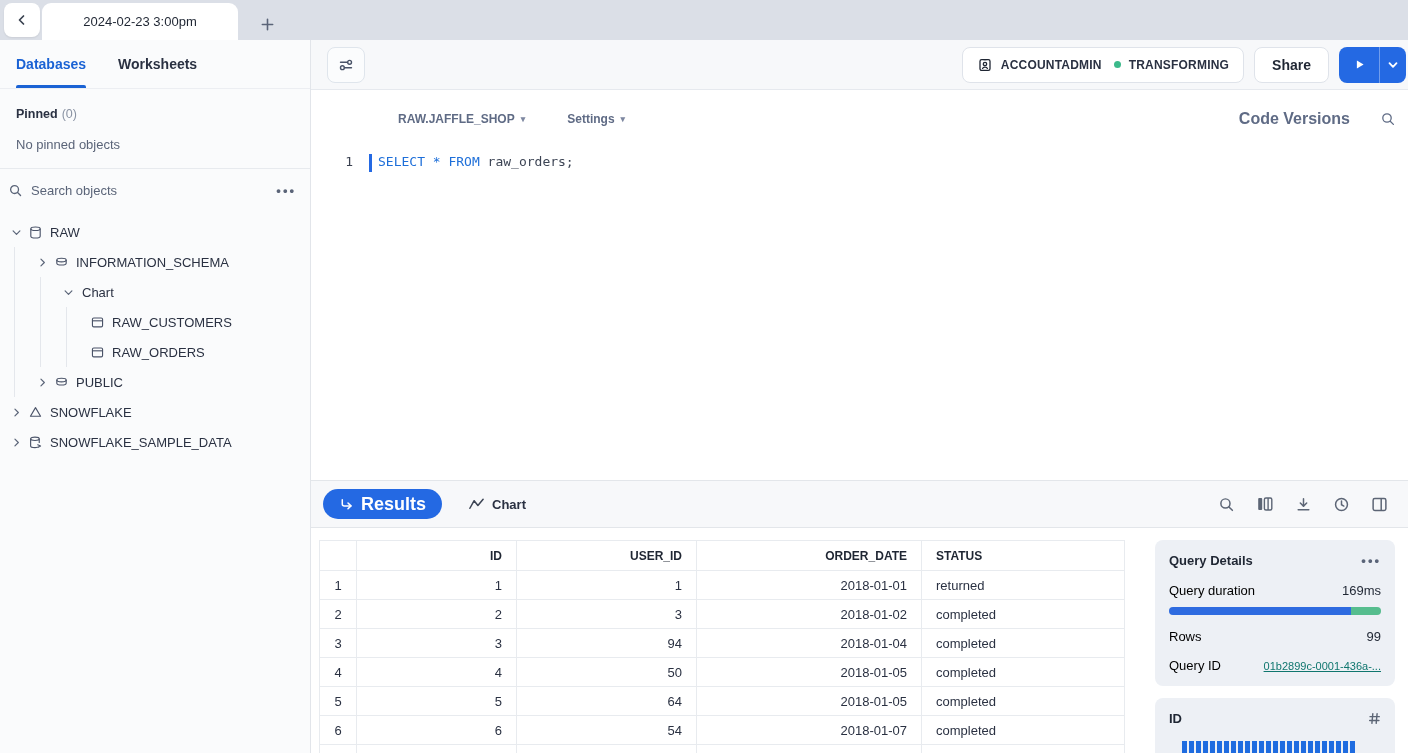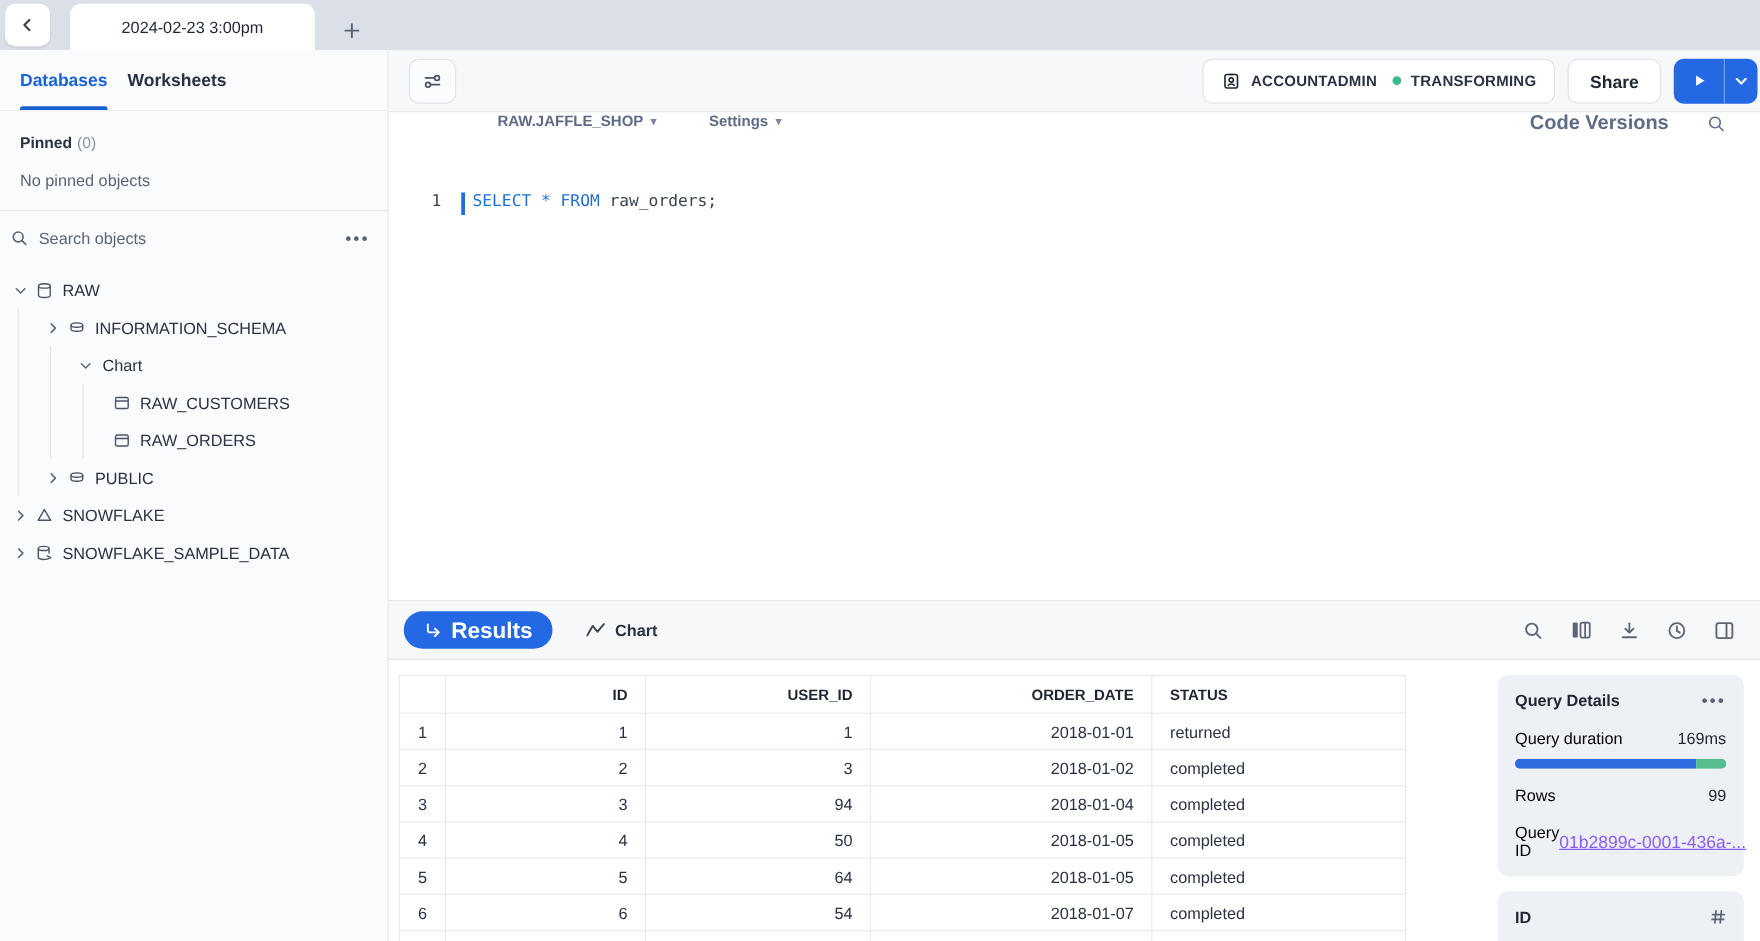--- a/index.html
+++ b/index.html
@@ -4,30 +4,30 @@
 <style>
   * { margin:0; padding:0; box-sizing:border-box; }
   html,body { width:1408px; height:753px; overflow:hidden; }
   body { font-family:"Liberation Sans", sans-serif; background:#fff; color:#1f2633; font-size:13px; }
   svg { display:block; }
 
   
   .topbar { height:40px; background:#dbdfe7; display:flex; align-items:flex-end; position:relative; }
   .back-btn { position:absolute; left:4px; top:3px; width:36px; height:34px; background:#fff; border-radius:8px;
     display:flex; align-items:center; justify-content:center; color:#39414f; box-shadow:0 1px 2px rgba(0,0,0,.08); cursor:pointer; }
-  .ws-tab { margin-left:56px; width:196px; height:37px; background:#fff; border-radius:9px 9px 0 0;
+  .ws-tab { margin-left:42px; width:196px; height:37px; background:#fff; border-radius:9px 9px 0 0;
     display:flex; align-items:center; justify-content:center; font-size:13px; font-weight:500; color:#1f2633; }
   .plus-btn { margin-left:22px; margin-bottom:8px; color:#5a6478; cursor:pointer; }
 
   
   .app-body { display:flex; height:713px; }
 
   
   .sidebar { width:311px; background:#fafbfc; border-right:1px solid #e2e5ea; display:flex; flex-direction:column; }
-  .side-tabs { height:49px; display:flex; align-items:center; gap:16px; padding:0 16px; border-bottom:1px solid #eceef2; }
+  .side-tabs { height:49px; display:flex; align-items:center; gap:32px; padding:0 16px; border-bottom:1px solid #eceef2; }
   .side-tab { font-size:14px; font-weight:600; color:#2a3142; cursor:pointer; position:relative; height:100%; display:flex; align-items:center; }
   .side-tab.active { color:#1a62d4; }
   .side-tab.active::after { content:""; position:absolute; left:0; right:0; bottom:0; height:3px; background:#1a62d4; border-radius:2px 2px 0 0; }
   .pinned-row { padding:18px 16px 4px; font-size:12.5px; }
   .pinned-label { font-weight:700; color:#2a3142; }
   .pinned-count { color:#8a93a3; margin-left:4px; font-weight:400; }
   .pinned-empty { padding:12px 16px 16px; color:#5a6478; border-bottom:1px solid #e7eaee; }
   .search-row { height:42px; display:flex; align-items:center; padding:0 14px 0 8px; gap:8px; color:#5a6478; cursor:text; }
   .search-row .grow { flex:1; }
   .dots { color:#5a6478; letter-spacing:2px; font-weight:700; cursor:pointer; }
@@ -54,21 +54,21 @@
   .context-pill .wh { font-size:12px; font-weight:600; color:#2a3142; letter-spacing:.2px; }
   .share-btn { height:36px; background:#fff; border:1px solid #dfe3ea; border-radius:8px; padding:0 17px;
     font-size:14px; font-weight:600; color:#1f2633; display:flex; align-items:center; cursor:pointer; }
   .run-split { height:36px; border-radius:8px; background:#2469e3; display:flex; align-items:stretch; overflow:hidden; }
   .run-play { width:40px; display:flex; align-items:center; justify-content:center; cursor:pointer; }
   .run-divider { width:1px; background:rgba(255,255,255,.35); }
   .run-caret { width:26px; display:flex; align-items:center; justify-content:center; color:#fff; cursor:pointer; }
 
   
   .editor { flex:1; background:#fff; border-bottom:1px solid #e3e6ea; display:flex; flex-direction:column; min-height:0; }
-  .editor-header { height:58px; display:flex; align-items:flex-start; padding-left:87px; padding-right:27px; }
+  .editor-header { height:58px; display:flex; align-items:center; padding-left:87px; padding-right:12px; }
   .ctx-select, .settings-select { display:flex; align-items:center; gap:6px; font-size:12px; font-weight:700; color:#5f6b85; cursor:pointer; }
   .settings-select { margin-left:42px; }
   .caret-glyph { font-size:9px; color:#7d87a0; }
   .editor-header .right { margin-left:auto; display:flex; align-items:center; gap:30px; }
   .code-versions { font-size:16px; font-weight:700; color:#5f6b85; cursor:pointer; }
   .editor-search { color:#5f6b85; cursor:pointer; }
   .code-area { flex:1; display:flex; font-family:"DejaVu Sans Mono", monospace; font-size:13px; }
   .gutter { width:58px; text-align:right; padding:6px 16px 0 0; color:#3a4150; }
   .code-line { padding-top:6px; display:flex; align-items:flex-start; }
   .cursor-bar { width:3px; height:18px; background:#2469e3; margin-right:6px; }
@@ -92,32 +92,32 @@
   table.res th { height:30px; font-size:12px; font-weight:700; color:#1f2633; background:#fff; }
   table.res td { font-size:13px; color:#2a3142; }
   .col-num { width:37px; }
   .col-id { width:160px; }
   .col-user { width:180px; }
   .col-date { width:225px; }
   .num-cell { color:#aab2bf; font-size:12px; text-align:center; padding:0 4px; }
   .ra { text-align:right; }
   .la { text-align:left; }
 
-  .details-panel { margin:12px 13px 0 auto; width:197px; display:flex; flex-direction:column; gap:12px; }
+  .details-panel { margin:12px 13px 0 auto; width:240px; display:flex; flex-direction:column; gap:12px; }
   .card { background:#edf0f5; border-radius:8px; padding:13px 14px; }
   .card-head { display:flex; align-items:center; justify-content:space-between; }
   .card-title { font-size:13px; font-weight:700; color:#1f2633; }
   .kv { display:flex; align-items:center; justify-content:space-between; margin-top:15px; }
   .kv .k { color:#000000; font-size:13px; }
   .kv .v { color:#1f2633; font-size:13px; }
   .progress { margin-top:9px; height:8px; border-radius:4px; overflow:hidden; display:flex; background:#dfe3ea; }
   .progress .p-blue { background:#2e6be0; }
   .progress .p-green { background:#56bd8e; }
   .kv.tight { margin-top:14px; }
-  .qid-link { color:#8b5cf6; text-decoration:underline; font-size:14px; cursor:pointer; white-space:nowrap; }
+  .qid-link { color:#0f766e; text-decoration:underline; font-size:11px; cursor:pointer; white-space:nowrap; }
   .hash-icon { color:#5c6575; cursor:pointer; }
   .hist { margin-top:15px; height:60px; display:flex; align-items:flex-start; gap:2px; padding:0 26px 0 13px; }
   .hist .bar { flex:1; background:#1f6ce0; }
 </style>
 </head>
 <body>
 
 <div class="topbar">
   <div class="back-btn">
     <svg width="12" height="12" viewBox="0 0 12 12">

